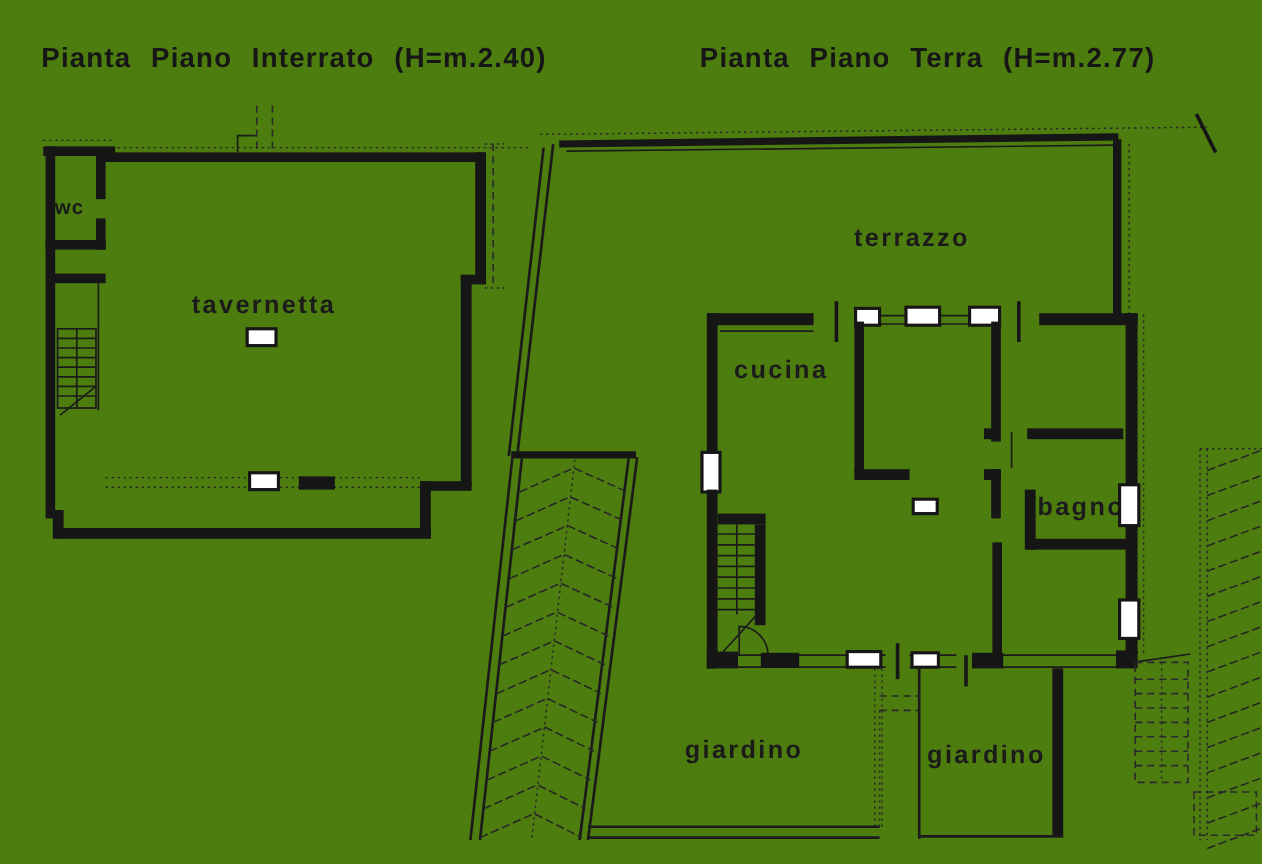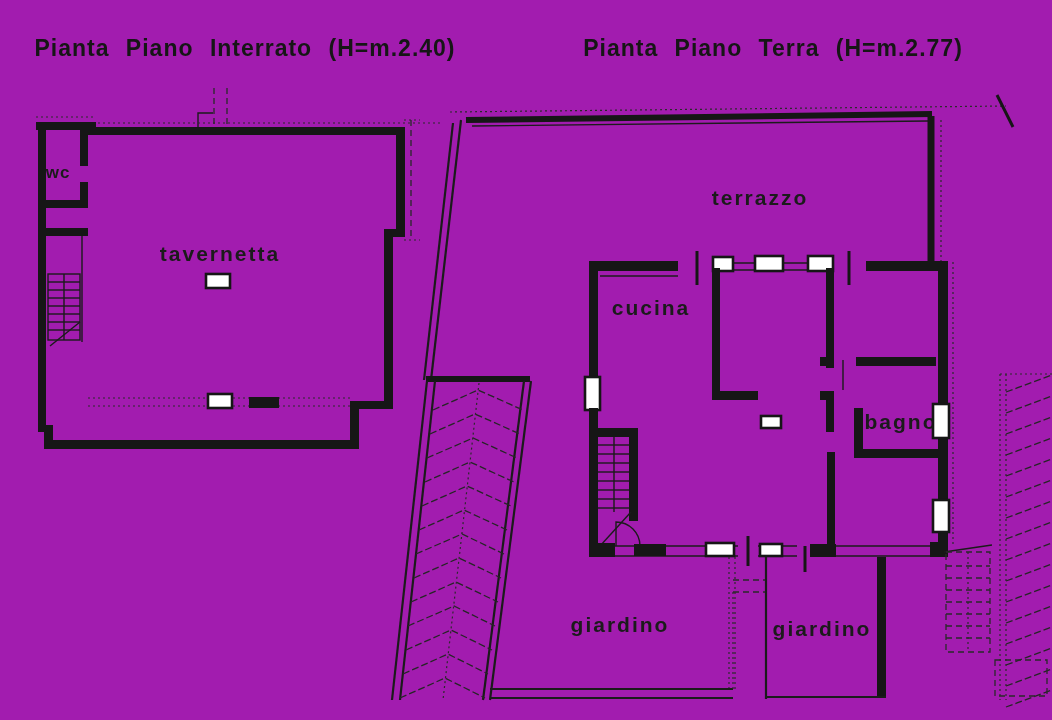--- a/index.html
+++ b/index.html
@@ -1,17 +1,17 @@
 <!DOCTYPE html>
 <html><head>
 <meta charset="utf-8">
 <style>
   html,body{margin:0;padding:0;background:#ffffff;}
   .sheet{
-    position:relative;width:1052px;height:720px;background:#a21caf;
+    position:relative;width:1052px;height:720px;background:#4d7c0f;
     font-family:"Liberation Sans", sans-serif;overflow:hidden;
   }
   svg{position:absolute;left:0;top:0;}
   .title{
     font-weight:bold;font-size:23px;letter-spacing:1px;word-spacing:9px;fill:#161616;
   }
   .room-label{font-weight:bold;fill:#1b1b1b;letter-spacing:2px;}
   .lbl-20{font-size:21px;}
   .lbl-17{font-size:17px;letter-spacing:1px;}
   .wall{fill:#161616;stroke:none;}

